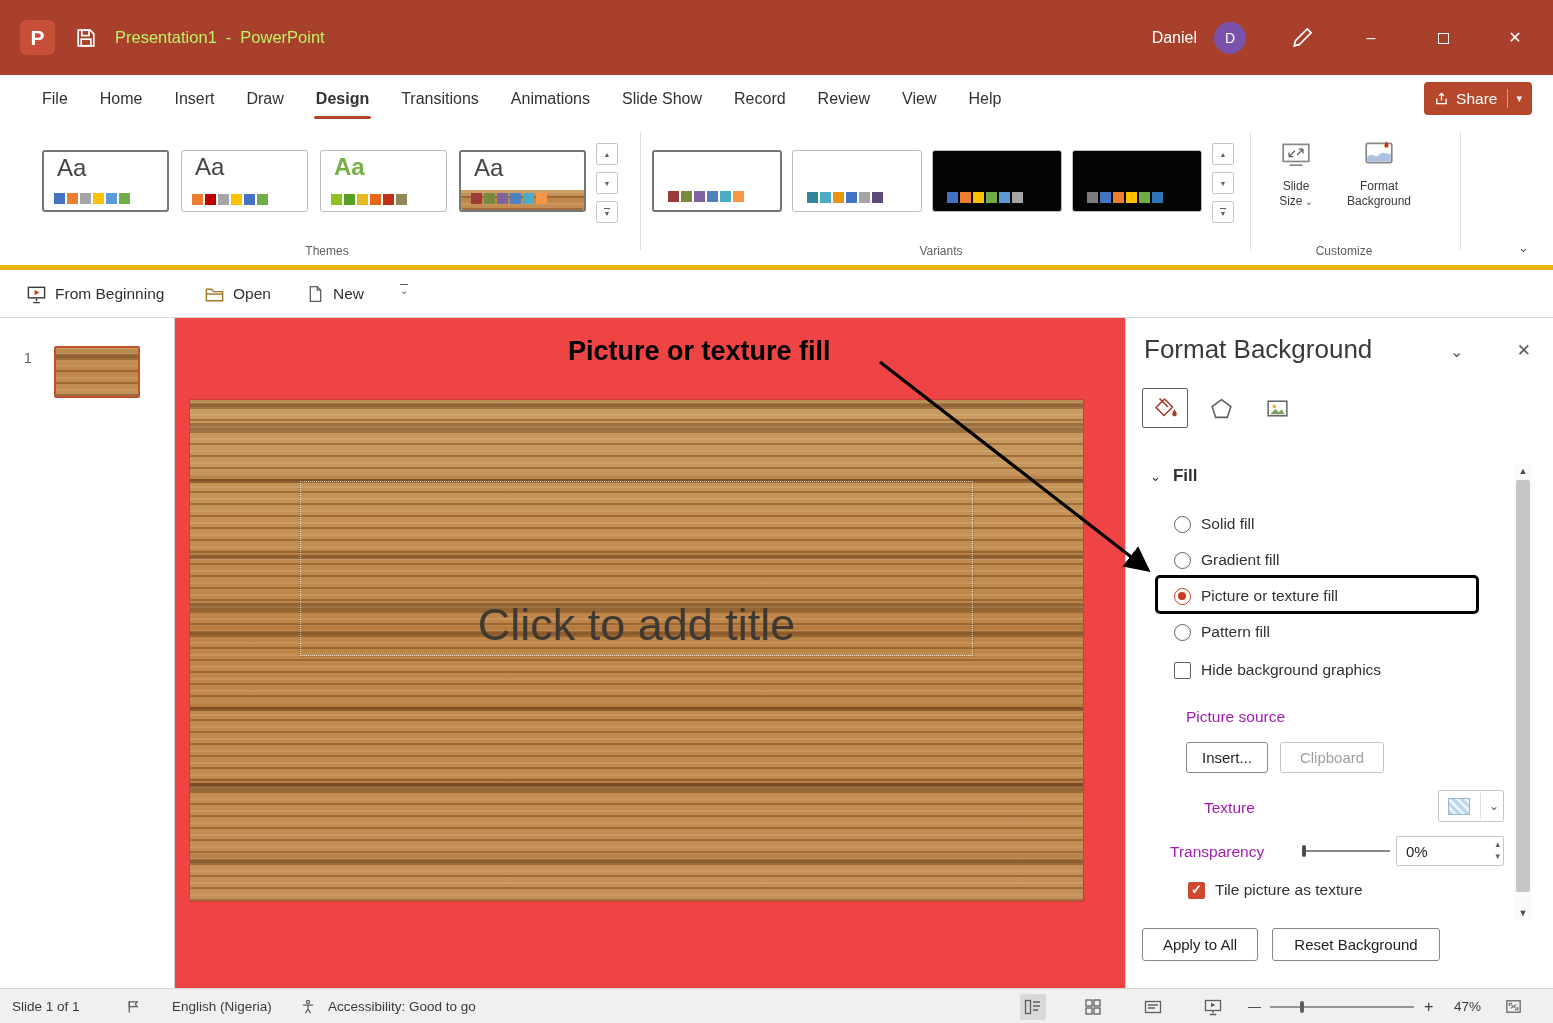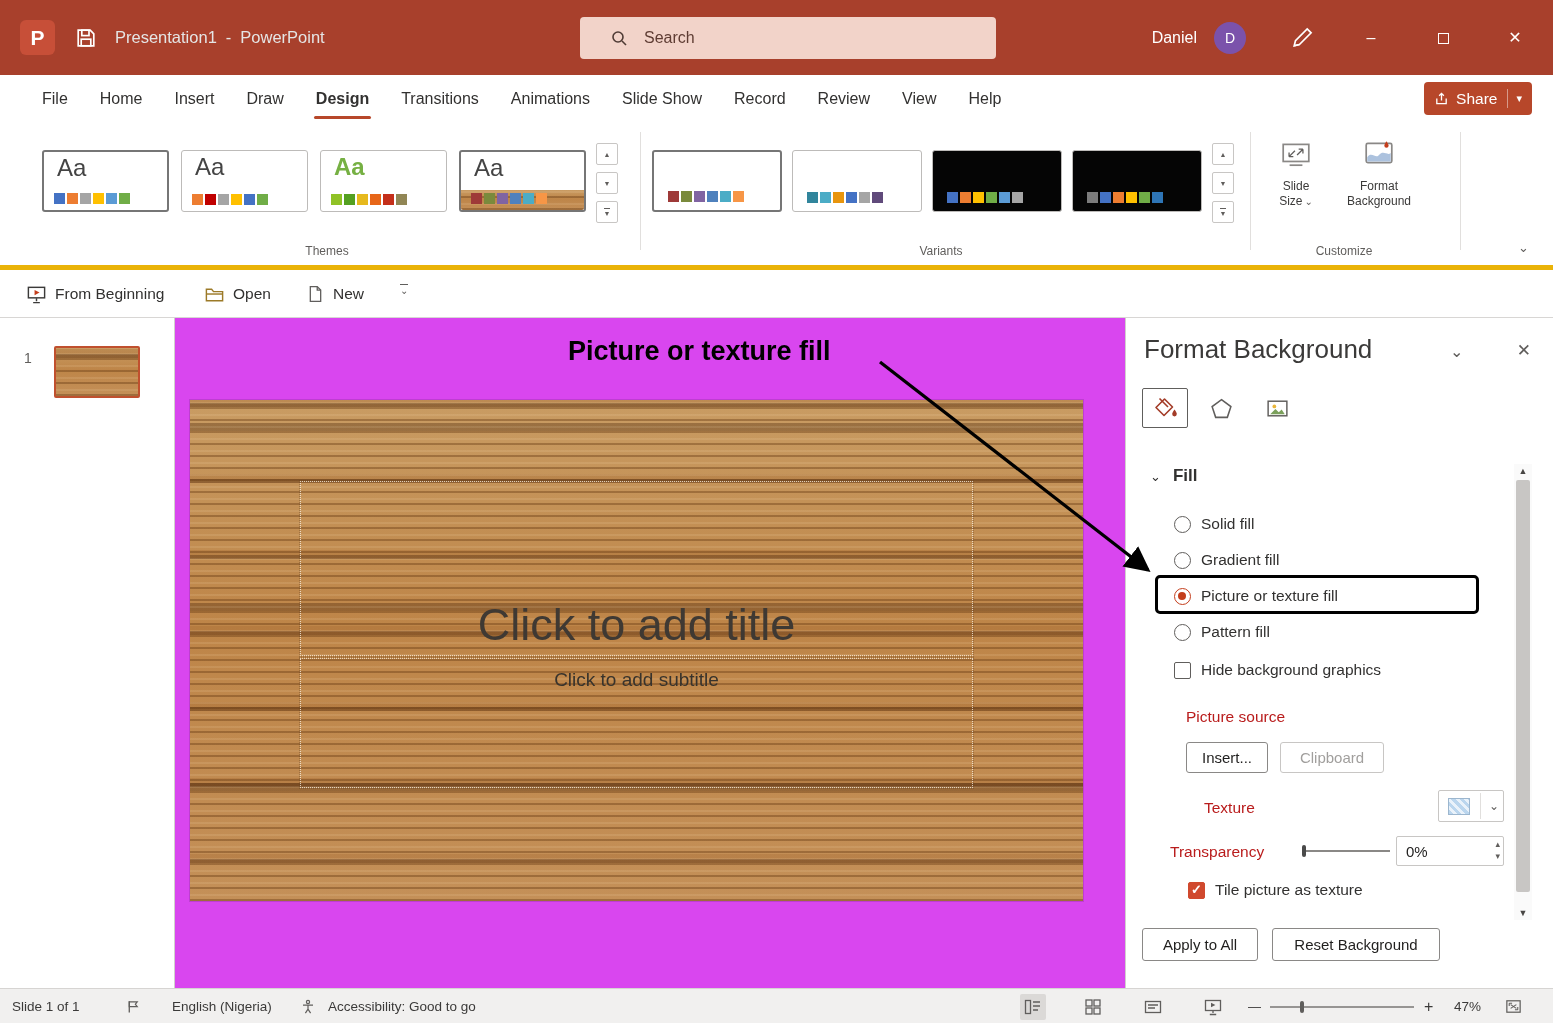--- a/index.html
+++ b/index.html
@@ -5,21 +5,21 @@
   html,body{margin:0;padding:0;background:#fff;}
   *{box-sizing:border-box;}
   .app{position:relative;width:1553px;height:1023px;overflow:hidden;
        font-family:"Liberation Sans",sans-serif;color:#323130;background:#fff;}
 
   
   .titlebar{position:absolute;left:0;top:0;width:100%;height:75px;background:var(--titlebar_bg,#A8402C);}
   .pp-logo{position:absolute;left:20;left:20px;top:20px;width:35px;height:35px;border-radius:6px;
            background:#C74F38;color:#fff;font-weight:bold;font-size:21px;display:flex;align-items:center;justify-content:center;}
   .save-btn{position:absolute;left:74px;top:26px;width:24px;height:24px;}
-  .doc-title{position:absolute;left:115px;top:0;height:75px;line-height:75px;color:#e5e5e5;font-size:16.5px;}
+  .doc-title{position:absolute;left:115px;top:0;height:75px;line-height:75px;color:#bef264;font-size:16.5px;}
   .doc-title span{margin-right:9px;}
   .tb-search{position:absolute;left:580px;top:17px;width:416px;height:42px;background:#F2D3C9;border-radius:4px;
              display:flex;align-items:center;padding-left:30px;color:#5E3C33;font-size:16px;cursor:text;}
   .tb-search .sicon{margin-right:16px;display:flex;}
   .tb-user{position:absolute;right:356px;top:0;height:75px;line-height:75px;color:#fff;font-size:16px;}
   .tb-avatar{position:absolute;right:307px;top:22px;width:32px;height:32px;border-radius:50%;
              background:var(--avatar_bg,#7B52AB);color:#fff;font-size:14px;display:flex;align-items:center;justify-content:center;}
   .tb-pen{position:absolute;right:238px;top:25px;width:26px;height:26px;}
   .win-btn{position:absolute;top:0;width:32px;height:75px;line-height:75px;text-align:center;color:#fff;font-size:16px;cursor:default;}
   .win-min{right:166px;}
@@ -75,21 +75,21 @@
       repeating-linear-gradient(0deg, rgba(0,0,0,0) 0 110px, rgba(70,35,8,.35) 110px 118px, rgba(0,0,0,0) 118px 180px),
       linear-gradient(180deg,#C99C63 0%,#BE8548 45%,#C49058 100%);
   }
 
   
   .slides-panel{position:absolute;left:0;top:318px;width:175px;height:670px;background:#fff;border-right:1px solid #D2D0CE;}
   .slide-num{position:absolute;left:24px;top:32px;font-size:14px;color:#605E5C;}
   .slide-thumb{position:absolute;left:54px;top:28px;width:86px;height:52px;border:2px solid var(--slide_thumb_border,#C0502E);border-radius:2px;cursor:default;}
 
   
-  .canvas-area{position:absolute;left:175px;top:318px;width:1108px;height:670px;background:#d946ef;}
+  .canvas-area{position:absolute;left:175px;top:318px;width:1108px;height:670px;background:#ef4444;}
   .slide-canvas{position:absolute;left:15px;top:82px;width:893px;height:501px;box-shadow:0 0 0 1px rgba(0,0,0,.12);}
   .ph{position:absolute;left:110px;width:673px;border:1px dotted rgba(250,245,235,.75);outline:1px dotted rgba(90,60,30,.35);}
   .title-ph{top:81px;height:175px;display:flex;align-items:flex-end;justify-content:center;padding-bottom:4px;
             font-size:45px;color:#3F3933;}
   .subtitle-ph{top:258px;height:130px;text-align:center;padding-top:10px;font-size:19px;color:#38332C;}
 
   
   .annotation-label{position:absolute;left:568px;top:336px;font-size:27px;font-weight:bold;color:#000;z-index:60;}
   .annotation-arrow{position:absolute;left:872px;top:352px;z-index:60;pointer-events:none;}
   .annotation-box{position:absolute;left:1155px;top:575px;width:324px;height:39px;border:3px solid #000;border-radius:5px;z-index:59;pointer-events:none;}
@@ -106,21 +106,21 @@
   .fp-fill-header .chev{font-size:13px;color:#323130;}
   .fp-fill-header .lbl{font-size:17px;font-weight:700;color:#323130;}
   .radio-row{position:absolute;left:48px;height:24px;display:flex;align-items:center;gap:10px;cursor:default;}
   .radio{width:17px;height:17px;border:1.6px solid #605E5C;border-radius:50%;flex:none;}
   .radio-row.selected .radio{border-color:var(--radio_selected,#C43E1C);position:relative;}
   .radio-row.selected .radio::after{content:"";position:absolute;left:3px;top:3px;width:8px;height:8px;border-radius:50%;background:var(--radio_selected,#C43E1C);}
   .check-row{position:absolute;height:24px;display:flex;align-items:center;gap:10px;cursor:default;text-align:center;}
   .checkbox{width:17px;height:17px;border:1.6px solid #605E5C;border-radius:2px;flex:none;position:relative;background:#fff;}
   .checkbox.checked{background:var(--checkbox_checked,#D0492E);border-color:var(--checkbox_checked,#D0492E);}
   .checkbox.checked::after{content:"✓";position:absolute;left:2px;top:-1px;color:#fff;font-size:13px;font-weight:bold;}
-  .fp-label{position:absolute;color:#b91c1c;}
+  .fp-label{position:absolute;color:#a21caf;}
   .fp-btn{position:absolute;height:31px;border:1px solid #8A8886;border-radius:3px;background:#fff;font-size:15px;color:#201F1E;
           display:flex;align-items:center;justify-content:center;cursor:default;font-family:"Liberation Sans",sans-serif;}
   .fp-btn.disabled{border-color:#C8C6C4;color:#A19F9D;}
   .texture-dd{position:absolute;left:312px;top:472px;width:66px;height:32px;border:1px solid #C8C6C4;border-radius:2px;display:flex;align-items:center;cursor:default;}
   .texture-preview{width:22px;height:17px;margin-left:9px;border:1px solid #9CB6CE;
       background:repeating-linear-gradient(45deg,#BBD6EE 0 3px,#EAF2FA 3px 6px);}
   .texture-dd .chev{margin-left:10px;font-size:12px;color:#605E5C;border-left:1px solid #E1DFDD;padding:6px 0 6px 8px;}
   .tslider{position:absolute;left:176px;top:524px;width:88px;height:18px;cursor:default;}
   .tslider::before{content:"";position:absolute;left:0;right:0;top:8px;height:2px;background:#8A8886;}
   .thandle{position:absolute;left:0;top:3px;width:4px;height:12px;background:#4A4A4A;border-radius:2px;}
@@ -151,29 +151,20 @@
     <div class="pp-logo">P</div>
     <div class="save-btn">
       <svg width="24" height="24" viewBox="0 0 20 20">
           <path d="M3.5 3.5 h10 l3 3 v10 h-13z" fill="none" stroke="#fff" stroke-width="1.4"></path>
           <rect x="6.5" y="3.5" width="6" height="4.5" fill="none" stroke="#fff" stroke-width="1.4"></rect>
           <rect x="6" y="11" width="8" height="5.5" fill="none" stroke="#fff" stroke-width="1.4"></rect>
         </svg>
     </div>
     <div class="doc-title">
       <span>Presentation1</span><span>-</span><span>PowerPoint</span>
-    </div>
-    <div class="tb-search">
-      <span class="sicon">
-        <svg width="18" height="18" viewBox="0 0 18 18">
-            <circle cx="8" cy="8" r="5" fill="none" stroke="#4F3B35" stroke-width="1.6"></circle>
-            <path d="M12 12 l4 4" stroke="#4F3B35" stroke-width="1.6"></path>
-          </svg>
-      </span>
-      <span>Search</span>
     </div>
     <div class="tb-user">Daniel</div>
     <div class="tb-avatar">D</div>
     <div class="tb-pen">
       <svg width="26" height="26" viewBox="0 0 20 20">
           <path d="M4 16 l1-4 9-9 3 3 -9 9z" fill="none" stroke="#fff" stroke-width="1.3"></path>
           <path d="M4 16 l4-1" stroke="#fff" stroke-width="1.3"></path>
         </svg>
     </div>
     <div class="win-btn win-min">–</div>
@@ -364,23 +355,20 @@
 
   <div class="slides-panel">
     <span class="slide-num">1</span>
     <div class="slide-thumb wood"></div>
   </div>
 
   <div class="canvas-area">
     <div class="slide-canvas wood">
       <div class="ph title-ph">
         <span>Click to add title</span>
-      </div>
-      <div class="ph subtitle-ph">
-        <span>Click to add subtitle</span>
       </div>
     </div>
   </div>
 
   <div class="format-panel">
     <div class="fp-title">Format Background</div>
     <div class="fp-collapse">⌄</div>
     <div class="fp-close">✕</div>
 
     <div class="fp-tabs">

